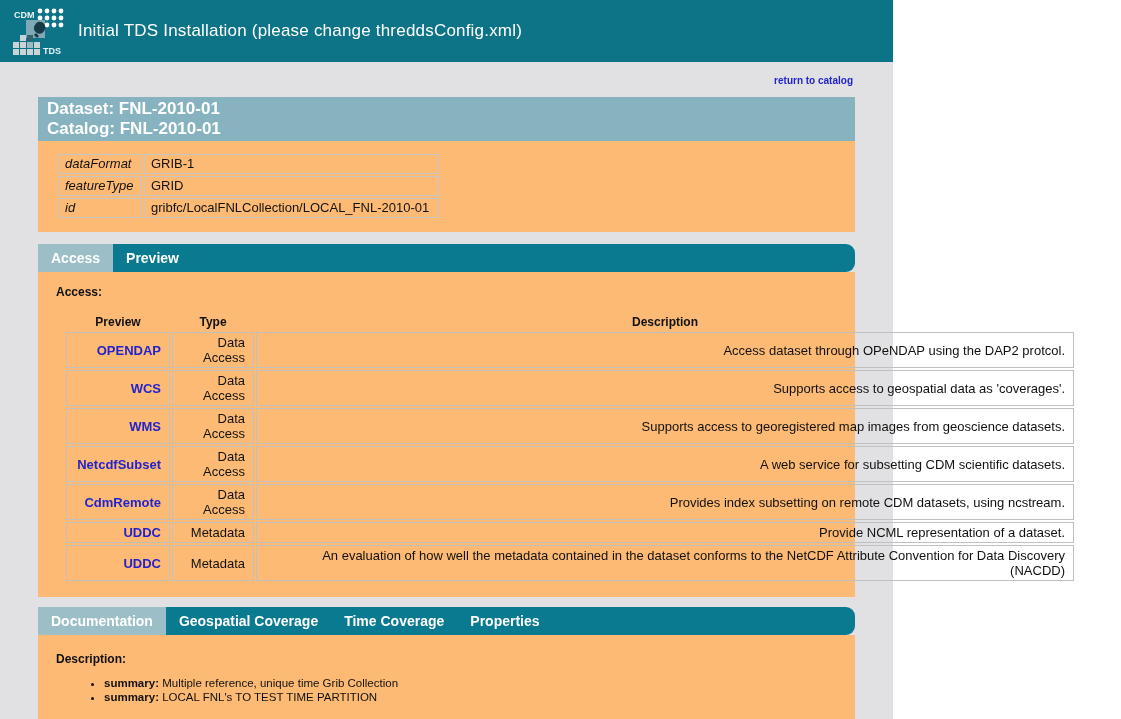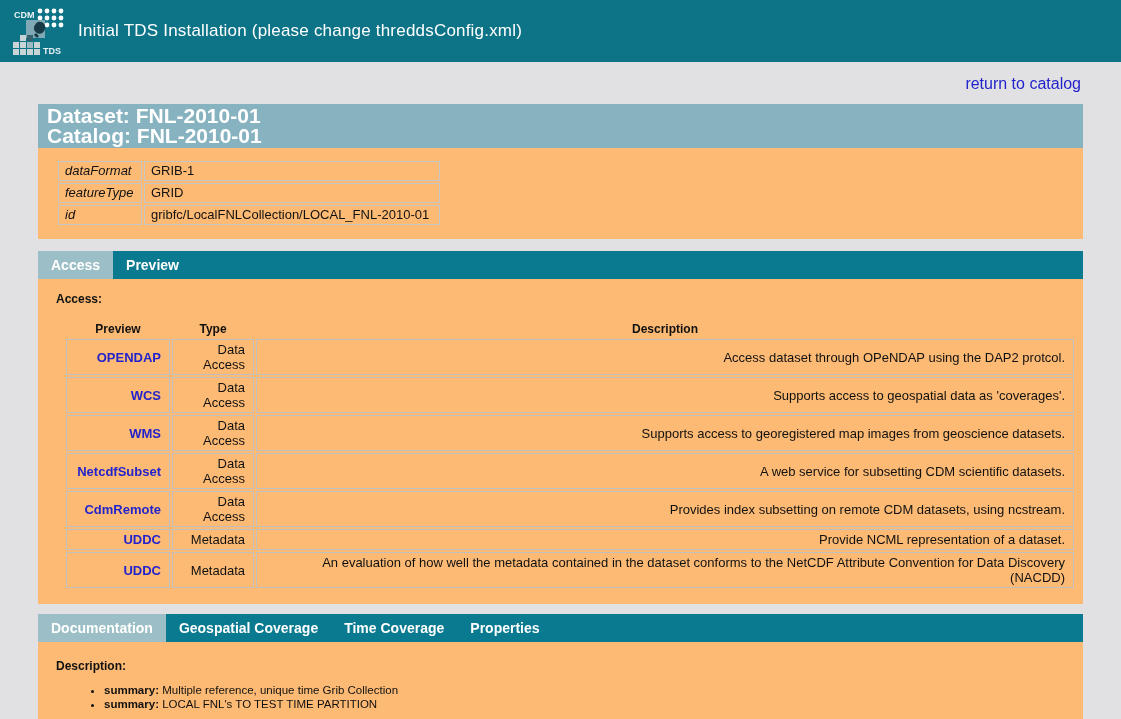--- a/index.html
+++ b/index.html
@@ -1,57 +1,57 @@
 <!DOCTYPE html>
 <html><head>
 <meta charset="utf-8">
 <style>
   * { margin:0; padding:0; box-sizing:border-box; }
   html,body { width:1121px; height:719px; overflow:hidden; }
   .page {
-    width:1121px; height:719px;
+    width:893px; height:719px;
     background:#e1e1e3;
     font-family:"Liberation Sans", sans-serif;
     color:#111;
   }
   
   .app-header {
     height:62px; background:#0d7387;
     display:flex; align-items:center; gap:9px;
     padding-left:12px;
   }
   .logo { width:57px; height:50px; flex:0 0 auto; }
   .app-title { color:#ffffff; font-weight:normal; font-size:17px; letter-spacing:.2px; }
 
   
-  .return-row { text-align:right; padding:13px 40px 0 0; font-size:16px; }
+  .return-row { text-align:right; padding:13px 40px 0 0; font-size:10px;font-weight:bold; }
   .return-link { color:#2323cc; text-decoration:none; cursor:pointer; }
 
   .content { margin:0 38px; }
 
   
   .dataset-banner {
     margin-top:11px; background:#86b3bf; color:#fff;
-    font-weight:bold; font-size:21px; line-height:20px;
+    font-weight:bold; font-size:17px; line-height:20px;
     padding:2px 0 2px 9px;
   }
 
   .block { background:#fdba74; }
   .block1 { padding:11px 18px 12px; }
 
   table.meta { border-collapse:separate; border-spacing:2px; font-size:13px; }
   table.meta td { border:1px solid #c6c6c6; padding:1px 6px; line-height:16px; }
   table.meta td.key { font-style:italic; width:84px; }
   table.meta td.val { width:296px; }
 
   .gap12 { height:12px; }
   .gap10 { height:10px; }
 
   
-  .tabbar { background:#097a90; display:flex; height:28px; }
+  .tabbar { background:#097a90; display:flex; height:28px;border-radius:9px; }
   .tab {
     display:flex; align-items:center; padding:0 13px;
     color:#fff; font-weight:bold; font-size:14px; cursor:pointer;
     white-space:nowrap;
   }
   .tab.active { background:#9cbfc7; }
 
   
   .block2 { padding:13px 18px 14px; }
   .section-heading { font-size:12px; font-weight:bold; }

